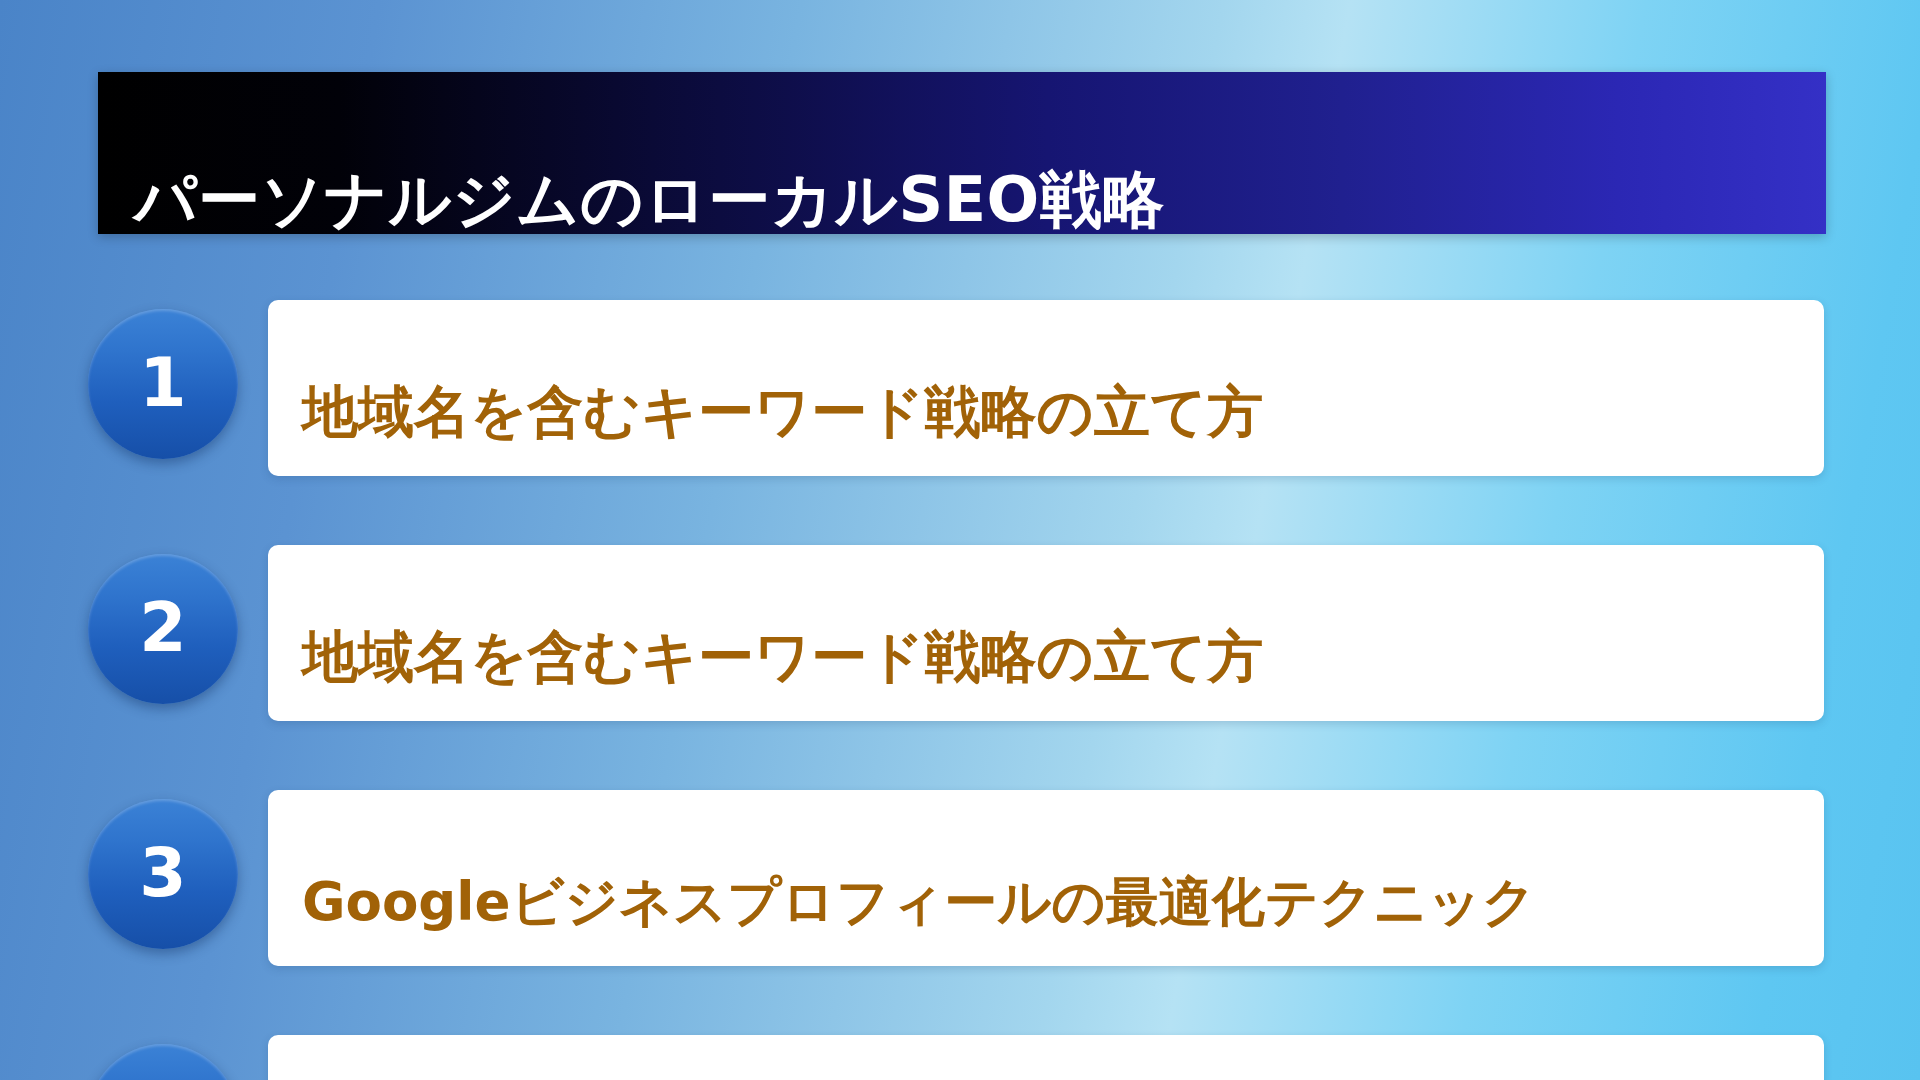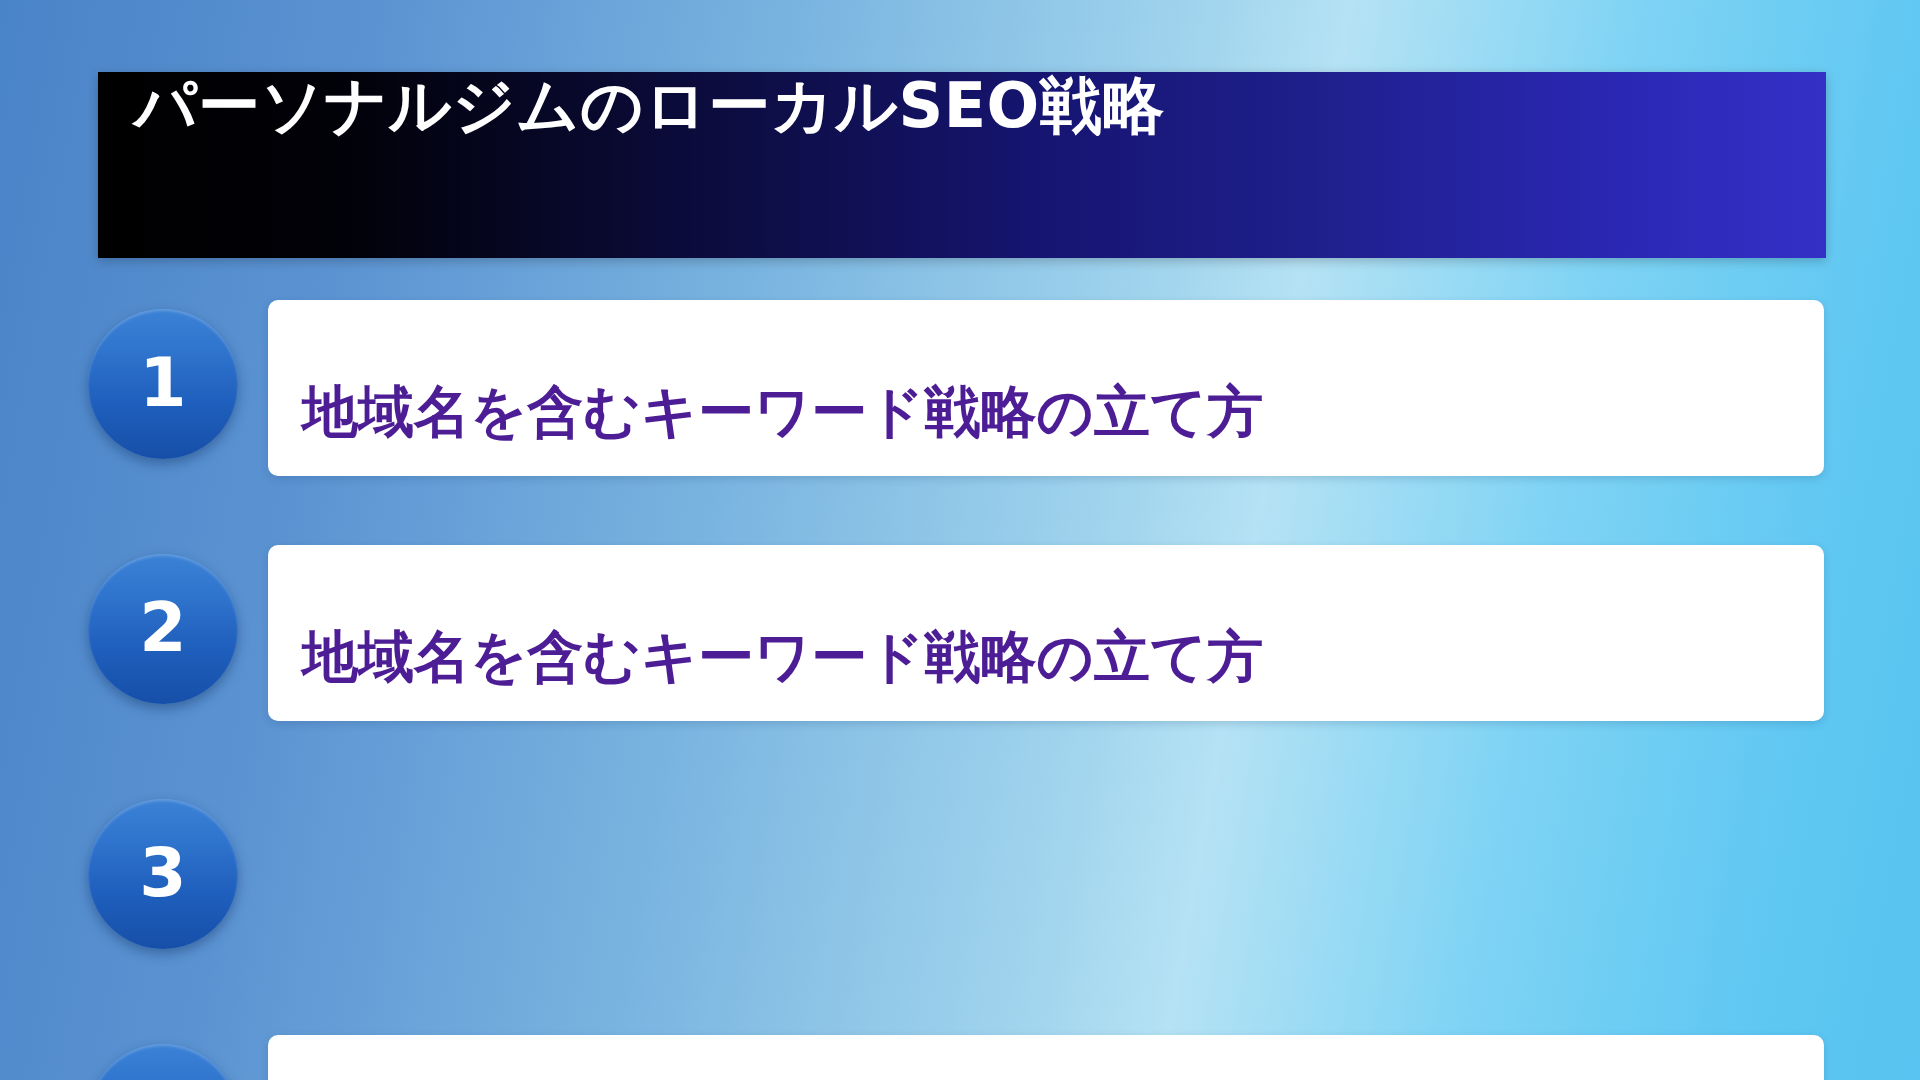--- a/index.html
+++ b/index.html
@@ -28,31 +28,31 @@
     height: 1080px;
     box-sizing: border-box;
   }
 
   
   .title-bar {
     position: absolute;
     left: 98px;
     top: 72px;
     width: 1728px;
-    height: 186px;
+    height: 162px;
     background: linear-gradient(90deg,
         #000000 0%,
         #010108 14%,
         #0c0c40 36%,
         #161572 55%,
         #20208f 72%,
         #2b27b4 88%,
         #3430c6 100%);
     display: flex;
-    align-items: flex-start;
+    align-items: flex-end;
     box-shadow: 0 3px 10px rgba(0,0,0,0.22);
   }
   .title-text {
     color: #ffffff;
     font-size: 62px;
     font-weight: 700;
     letter-spacing: 0.5px;
     padding-left: 36px;
     line-height: 1.1;
     white-space: nowrap;
@@ -100,21 +100,21 @@
     top: 0;
     width: 1556px;
     height: 176px;
     background: #ffffff;
     border-radius: 10px;
     box-shadow: 0 3px 9px rgba(20, 60, 110, 0.18);
     display: flex;
     align-items: center;
   }
   .card-text {
-    color: #4c1d95;
+    color: #a16207;
     font-size: 56px;
     font-weight: 700;
     padding-left: 34px;
     line-height: 1.15;
     letter-spacing: 0px;
     white-space: nowrap;
     margin-top: 48px;
   }
   .card-text.sm { font-size: 53px; }
 </style>
@@ -144,20 +144,23 @@
       </div>
       <div class="card">
         <span class="card-text">地域名を含むキーワード戦略の立て方</span>
       </div>
     </div>
 
     <div class="row">
       <div class="badge">
         <span class="badge-num">3</span>
       </div>
+      <div class="card">
+        <span class="card-text sm">Googleビジネスプロフィールの最適化テクニック</span>
+      </div>
     </div>
 
     <div class="row">
       <div class="badge">
         
       </div>
       <div class="card">
         
       </div>
     </div>

